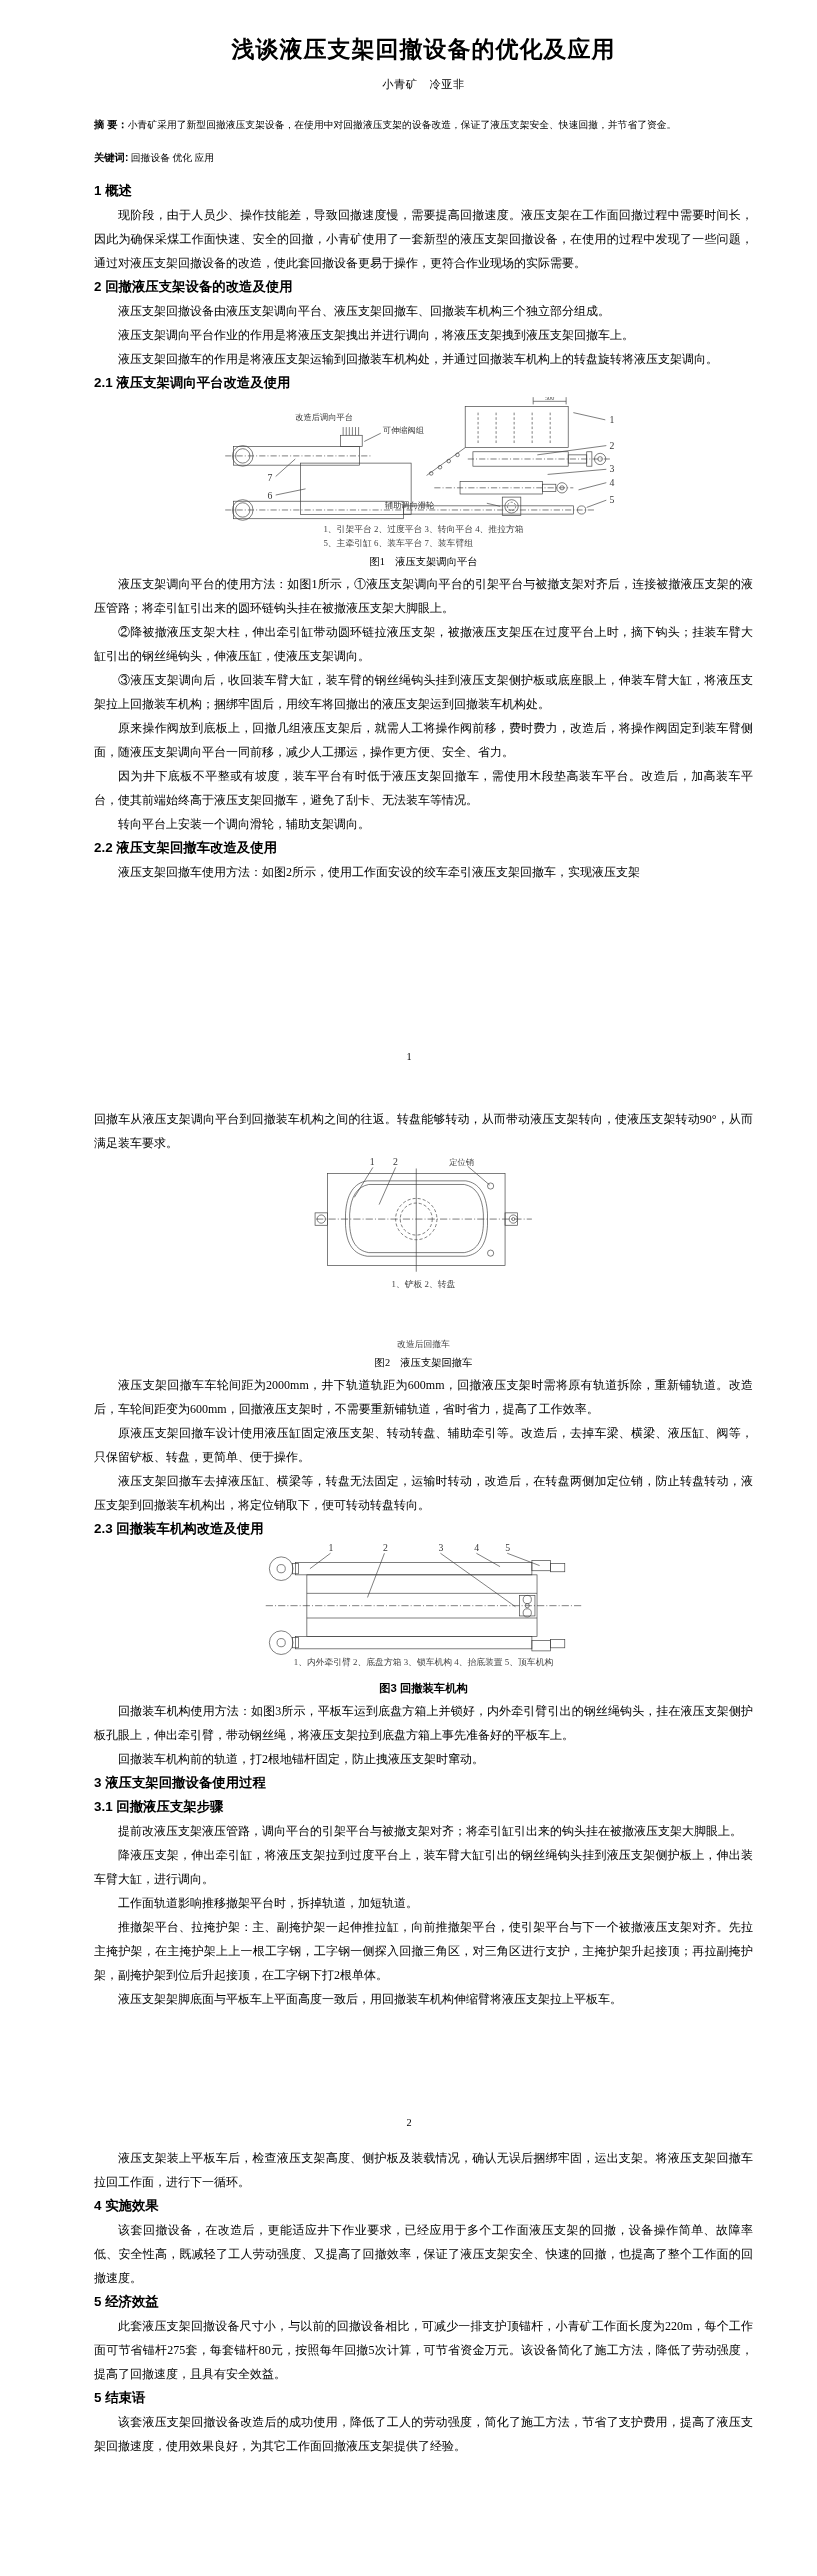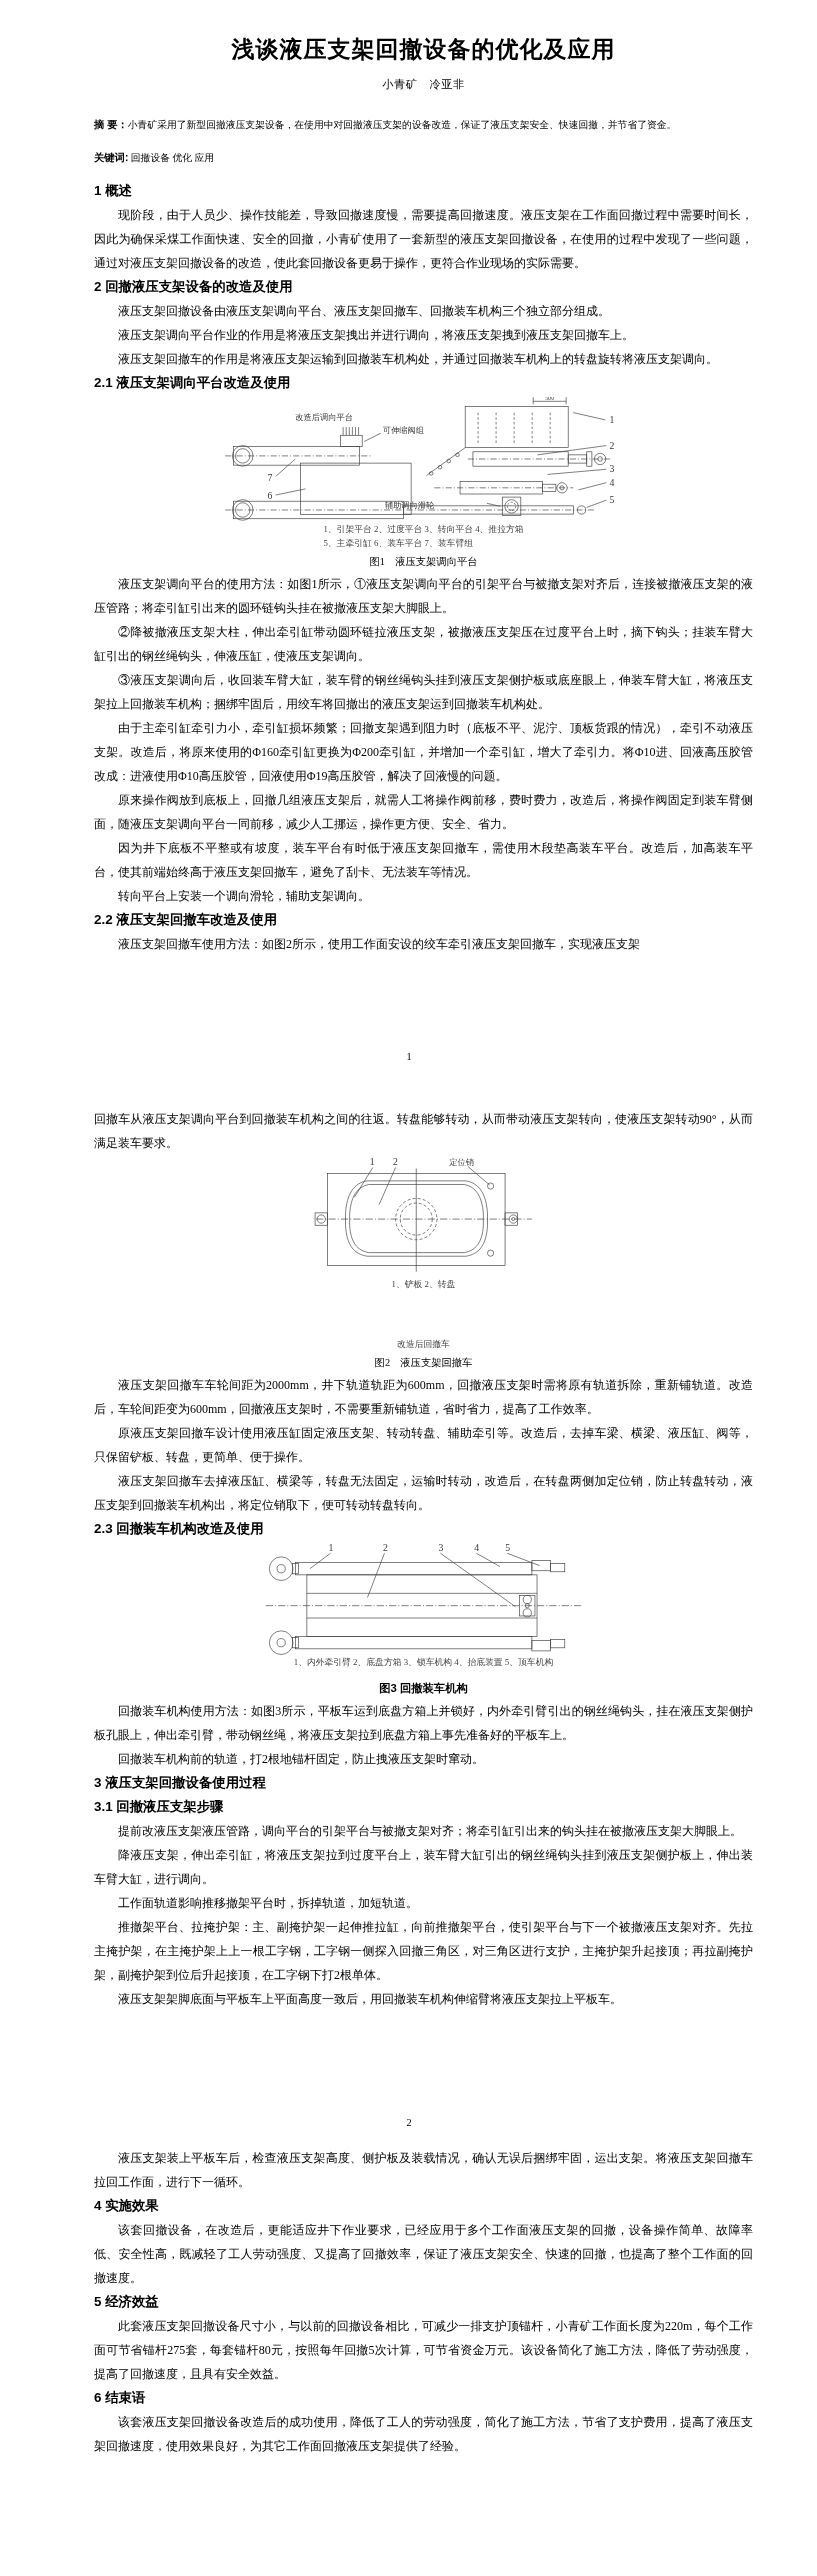--- a/index.html
+++ b/index.html
@@ -141,21 +141,20 @@
         <div class="fig1-legend">
           <div class="fig-legend">1、引架平台 2、过度平台 3、转向平台 4、推拉方箱</div>
           <div class="fig-legend">5、主牵引缸 6、装车平台 7、装车臂组</div>
         </div>
         <div class="figcap">图1　液压支架调向平台</div>
       </div>
 
       <p class="b">液压支架调向平台的使用方法：如图1所示，①液压支架调向平台的引架平台与被撤支架对齐后，连接被撤液压支架的液压管路；将牵引缸引出来的圆环链钩头挂在被撤液压支架大脚眼上。</p>
       <p class="b">②降被撤液压支架大柱，伸出牵引缸带动圆环链拉液压支架，被撤液压支架压在过度平台上时，摘下钩头；挂装车臂大缸引出的钢丝绳钩头，伸液压缸，使液压支架调向。</p>
       <p class="b">③液压支架调向后，收回装车臂大缸，装车臂的钢丝绳钩头挂到液压支架侧护板或底座眼上，伸装车臂大缸，将液压支架拉上回撤装车机构；捆绑牢固后，用绞车将回撤出的液压支架运到回撤装车机构处。</p>
-      <p class="b">由于主牵引缸牵引力小，牵引缸损坏频繁；回撤支架遇到阻力时（底板不平、泥泞、顶板货跟的情况），牵引不动液压支架。改造后，将原来使用的Φ160牵引缸更换为Φ200牵引缸，并增加一个牵引缸，增大了牵引力。将Φ10进、回液高压胶管改成：进液使用Φ10高压胶管，回液使用Φ19高压胶管，解决了回液慢的问题。</p>
       <p class="b">原来操作阀放到底板上，回撤几组液压支架后，就需人工将操作阀前移，费时费力，改造后，将操作阀固定到装车臂侧面，随液压支架调向平台一同前移，减少人工挪运，操作更方便、安全、省力。</p>
       <p class="b">因为井下底板不平整或有坡度，装车平台有时低于液压支架回撤车，需使用木段垫高装车平台。改造后，加高装车平台，使其前端始终高于液压支架回撤车，避免了刮卡、无法装车等情况。</p>
       <p class="b">转向平台上安装一个调向滑轮，辅助支架调向。</p>
 
       <h3 class="hx">2.2 液压支架回撤车改造及使用</h3>
       <p class="b">液压支架回撤车使用方法：如图2所示，使用工作面安设的绞车牵引液压支架回撤车，实现液压支架</p>
     </div>
     <div class="pageno">1</div>
   </div>
 
@@ -260,21 +259,21 @@
   <div class="page">
     <div class="inner" style="padding-top:14.4px;">
       <p class="b">液压支架装上平板车后，检查液压支架高度、侧护板及装载情况，确认无误后捆绑牢固，运出支架。将液压支架回撤车拉回工作面，进行下一循环。</p>
 
       <h2 class="hx">4 实施效果</h2>
       <p class="b">该套回撤设备，在改造后，更能适应井下作业要求，已经应用于多个工作面液压支架的回撤，设备操作简单、故障率低、安全性高，既减轻了工人劳动强度、又提高了回撤效率，保证了液压支架安全、快速的回撤，也提高了整个工作面的回撤速度。</p>
 
       <h2 class="hx">5 经济效益</h2>
       <p class="b">此套液压支架回撤设备尺寸小，与以前的回撤设备相比，可减少一排支护顶锚杆，小青矿工作面长度为220m，每个工作面可节省锚杆275套，每套锚杆80元，按照每年回撤5次计算，可节省资金万元。该设备简化了施工方法，降低了劳动强度，提高了回撤速度，且具有安全效益。</p>
 
-      <h2 class="hx">6 结束语</h2>
+      <h2 class="hx">5 结束语</h2>
       <p class="b">该套液压支架回撤设备改造后的成功使用，降低了工人的劳动强度，简化了施工方法，节省了支护费用，提高了液压支架回撤速度，使用效果良好，为其它工作面回撤液压支架提供了经验。</p>
 
     </div>
 
   </div>
 
 </div>
 
 
 </body></html>

